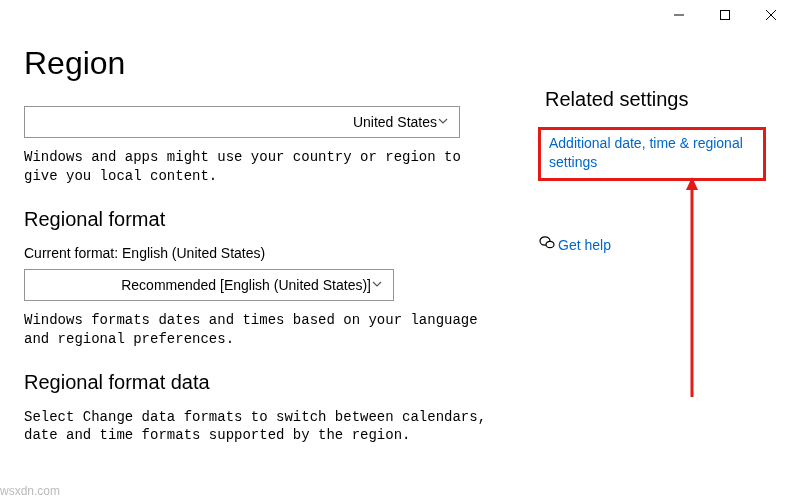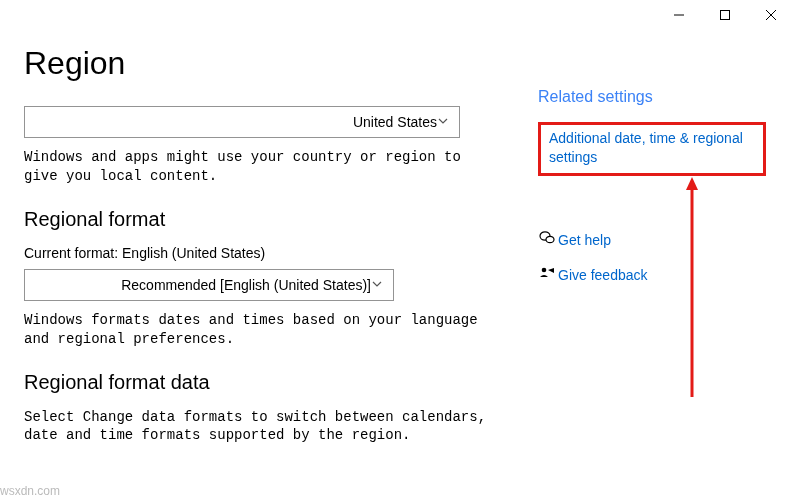--- a/index.html
+++ b/index.html
@@ -74,24 +74,25 @@
       width: 470px;
       font-family: Liberation Mono, monospace;
     }
     h2.section {
       font-size: 20px;
       font-weight: 400;
       margin-bottom: 14px;
       margin-top: 4px;
     }
     .side-heading {
-      font-size: 16px;
+      font-size: 20px;
       font-weight: 400;
-      color: #3b82f6;
+      color: #000000;
       margin-bottom: 16px;
+      margin-left: 7px;
     }
     .link-box {
       border: 3px solid #e31b17;
       padding: 4px 8px 6px 8px;
       width: 228px;
       margin-bottom: 24px;
     }
     .link {
       color: #0066cc;
       font-size: 14px;
@@ -184,30 +185,20 @@
     <div class="side-item">
       <span class="icon-wrap">
         <svg width="18" height="18" viewBox="0 0 18 18">
           <ellipse cx="7" cy="6" rx="5" ry="4.2" fill="none" stroke="#000" stroke-width="1.2"></ellipse>
           <ellipse cx="12" cy="9.5" rx="4" ry="3.2" fill="#fff" stroke="#000" stroke-width="1.2"></ellipse>
         </svg>
       </span>
       <span class="link">Get help</span>
     </div>
 
-    <div class="side-item">
-      <span class="icon-wrap">
-        <svg width="18" height="18" viewBox="0 0 18 18">
-          <circle cx="6" cy="5" r="2.3" fill="#000"></circle>
-          <path d="M2 12 Q6 8 10 12" fill="#000"></path>
-          <path d="M10 5 L16 3 L16 8 Z" fill="#000"></path>
-        </svg>
-      </span>
-      <span class="link">Give feedback</span>
-    </div>
   </div>
 </div>
 
 <div class="arrow-overlay">
   <svg width="30" height="230">
     <line x1="10" y1="15" x2="10" y2="225" stroke="#e31b17" stroke-width="3"></line>
     <polygon points="10,5 4,18 16,18" fill="#e31b17"></polygon>
   </svg>
 </div>
 

